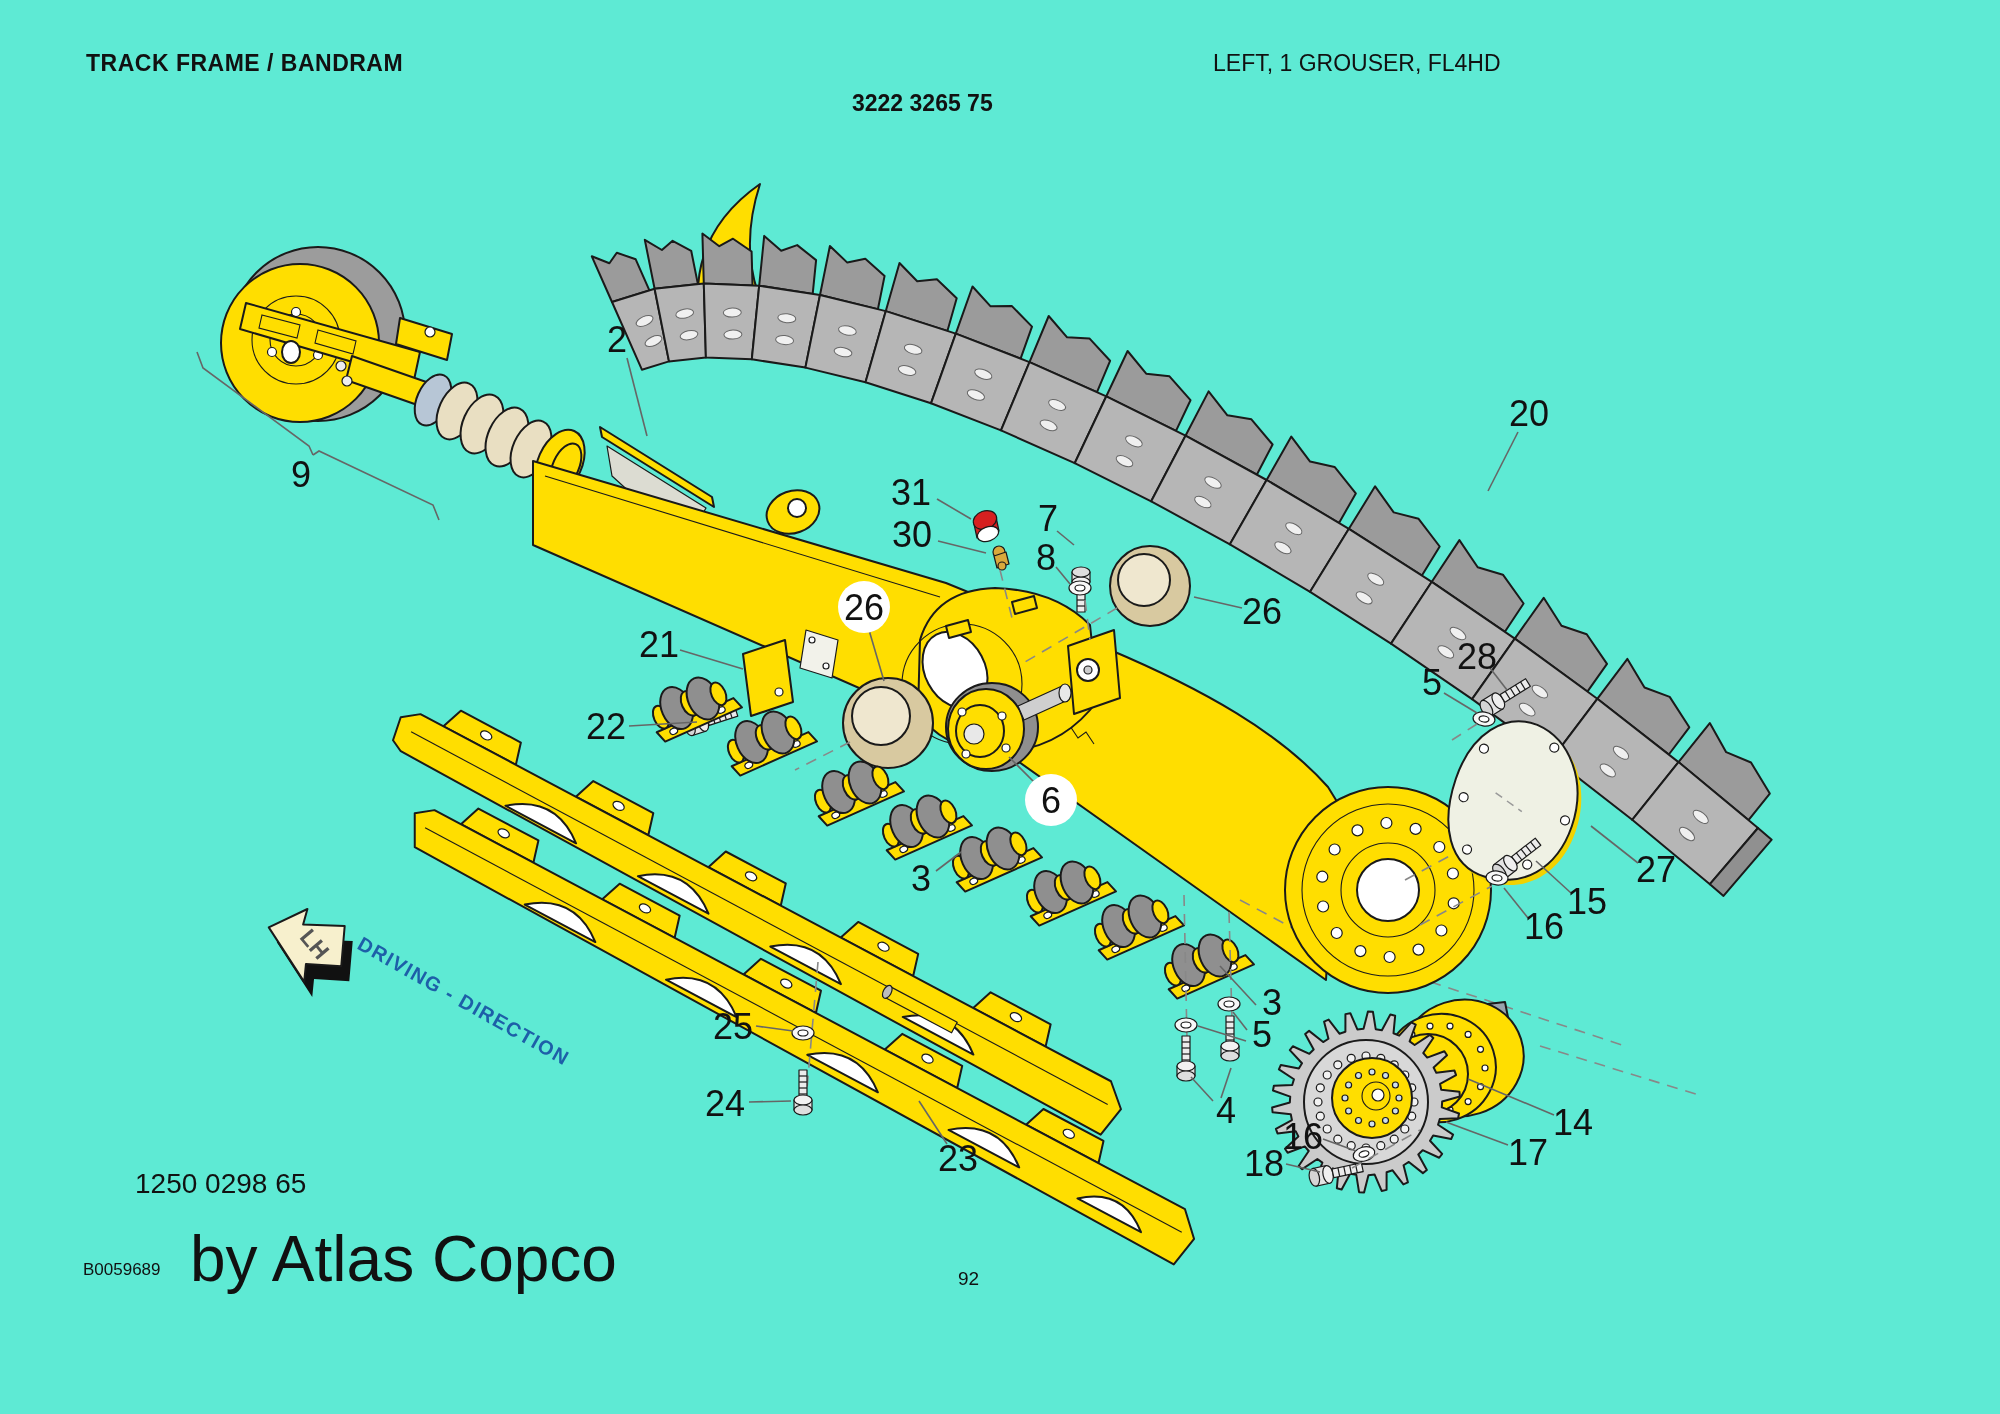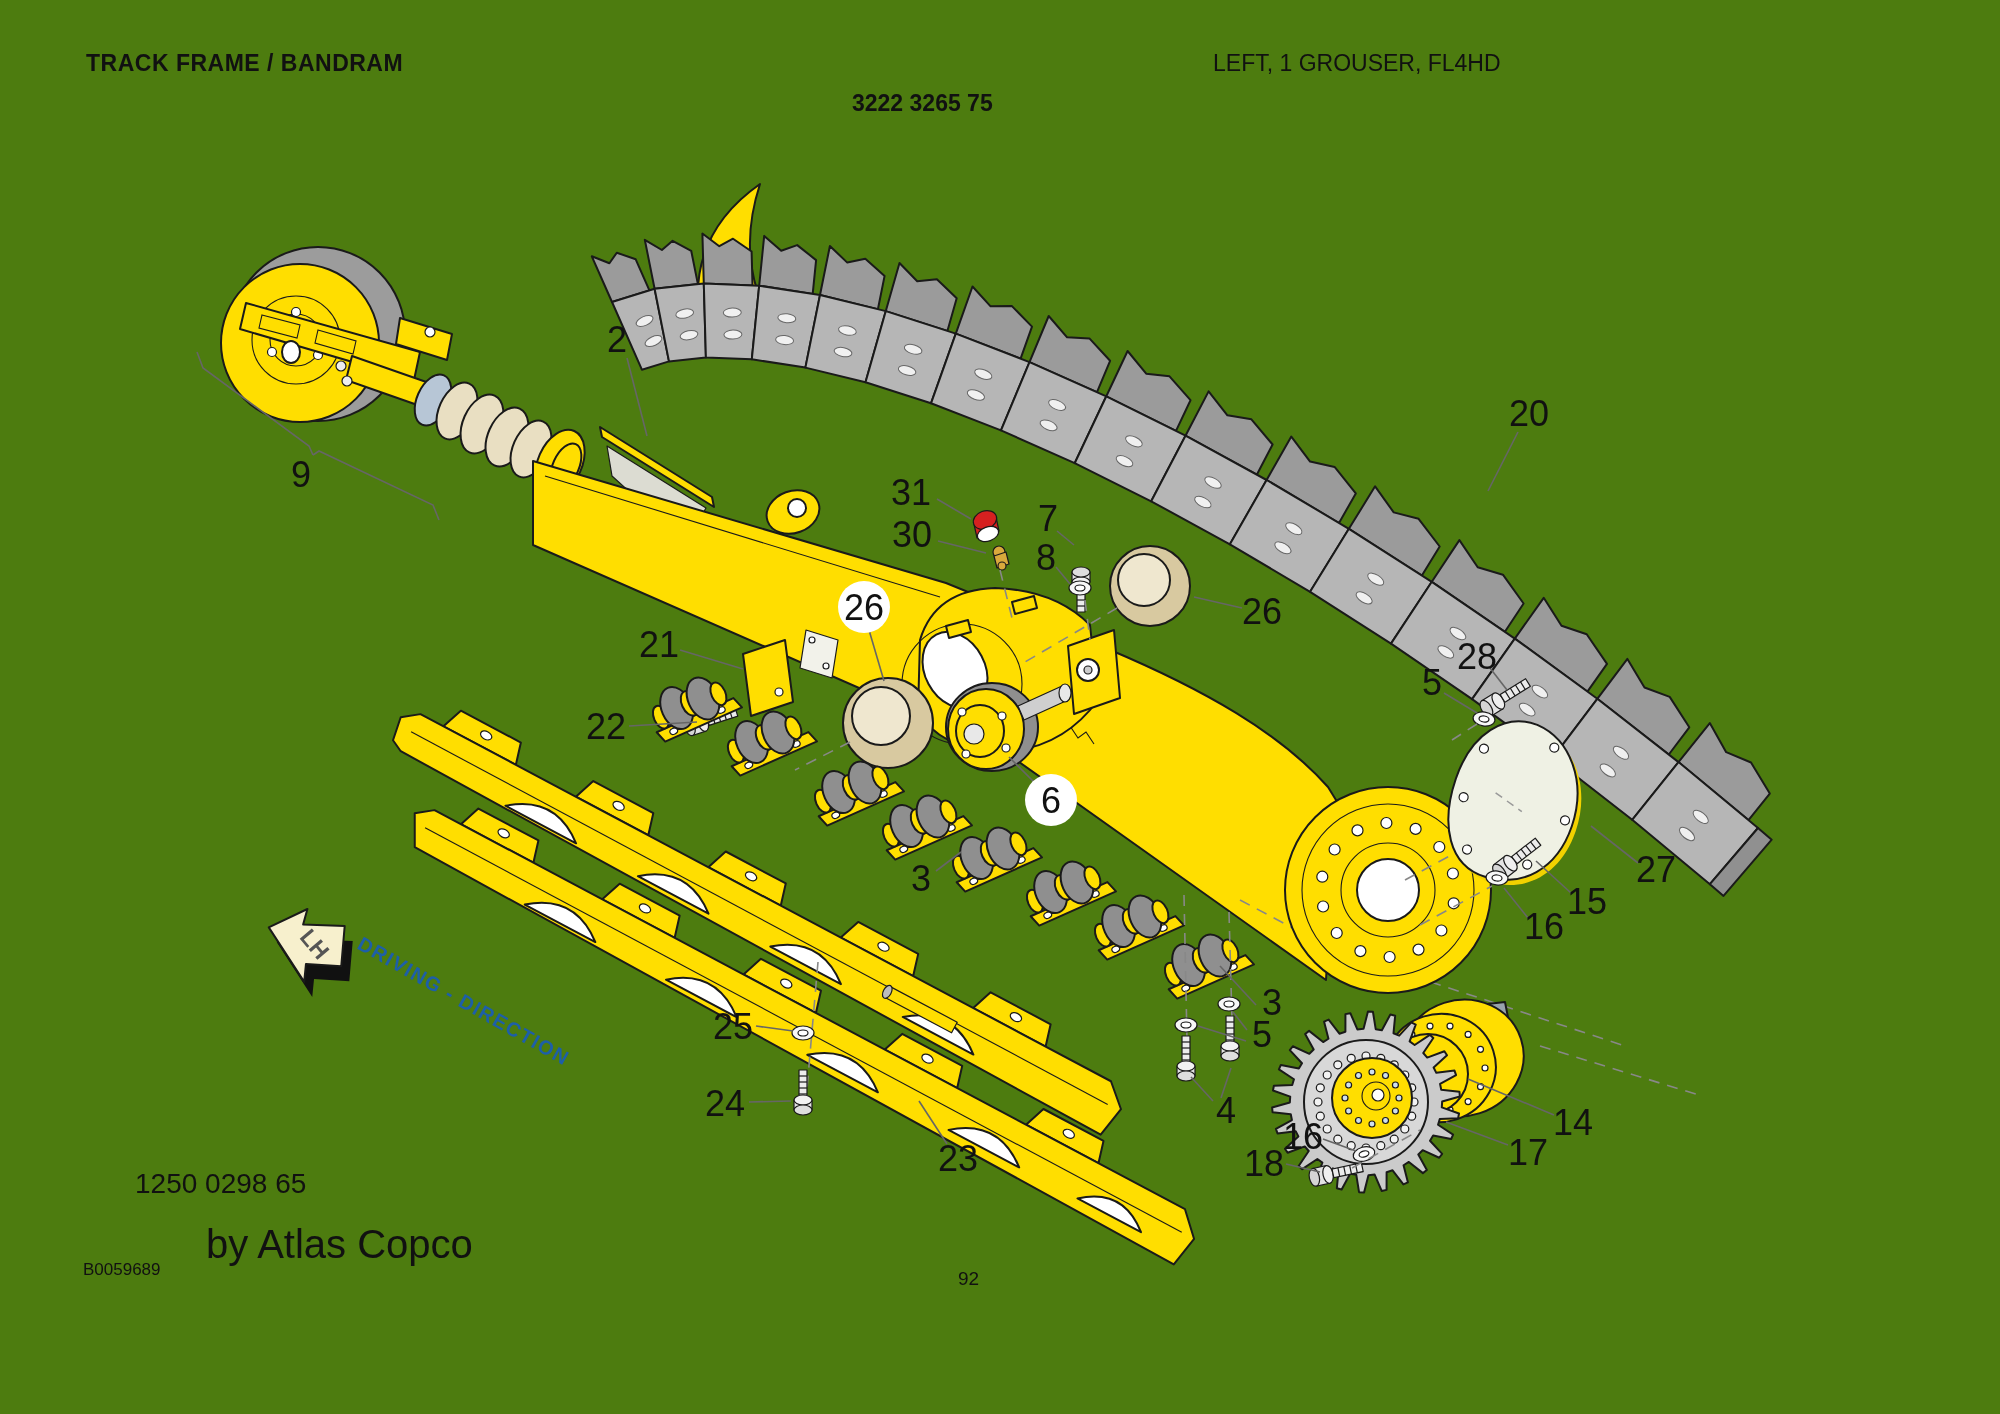--- a/index.html
+++ b/index.html
@@ -1,23 +1,23 @@
 <!DOCTYPE html>
 <html><head>
 <meta charset="utf-8">
 <style>
   html,body{margin:0;padding:0;background:#e8e8e8;}
-  .page{position:relative;width:2000px;height:1414px;background:#4d7c0f;overflow:hidden;
+  .page{position:relative;width:2000px;height:1414px;background:#5eead4;overflow:hidden;
         font-family:"Liberation Sans",sans-serif;color:#111;}
   .hdr-title{position:absolute;left:86px;top:50px;font-size:23px;font-weight:bold;letter-spacing:.5px;}
   .hdr-part{position:absolute;left:852px;top:50px;font-size:23px;font-weight:bold;margin-top:40px;}
   .hdr-variant{position:absolute;left:1213px;top:50px;font-size:23px;font-weight:normal;text-align:center;}
   .ft-doc{position:absolute;left:135px;top:1168px;font-size:28px;}
   .ft-fig{position:absolute;left:83px;top:1250px;font-size:17px;margin-top:10px;}
-  .ft-brand{position:absolute;left:206px;top:1222px;font-size:40px;font-weight:400;letter-spacing:0px;}
+  .ft-brand{position:absolute;left:190px;top:1222px;font-size:64px;font-weight:400;letter-spacing:0px;}
   .ft-page{position:absolute;left:958px;top:1268px;font-size:19px;}
   svg{position:absolute;left:0;top:0;}
   .o{stroke:#1a1a1a;stroke-width:2;stroke-linejoin:round;stroke-linecap:round;}
   .t1{stroke:#1a1a1a;stroke-width:1.2;stroke-linejoin:round;}
   .thin{stroke:#1a1a1a;stroke-width:1.1;fill:none;}
   .lead{stroke:#666;stroke-width:1.6;fill:none;}
   .dash{stroke:#888;stroke-width:1.6;fill:none;stroke-dasharray:11 8;}
   .callout{font-size:36px;fill:#111;}
   text{stroke:none;}
 </style>

